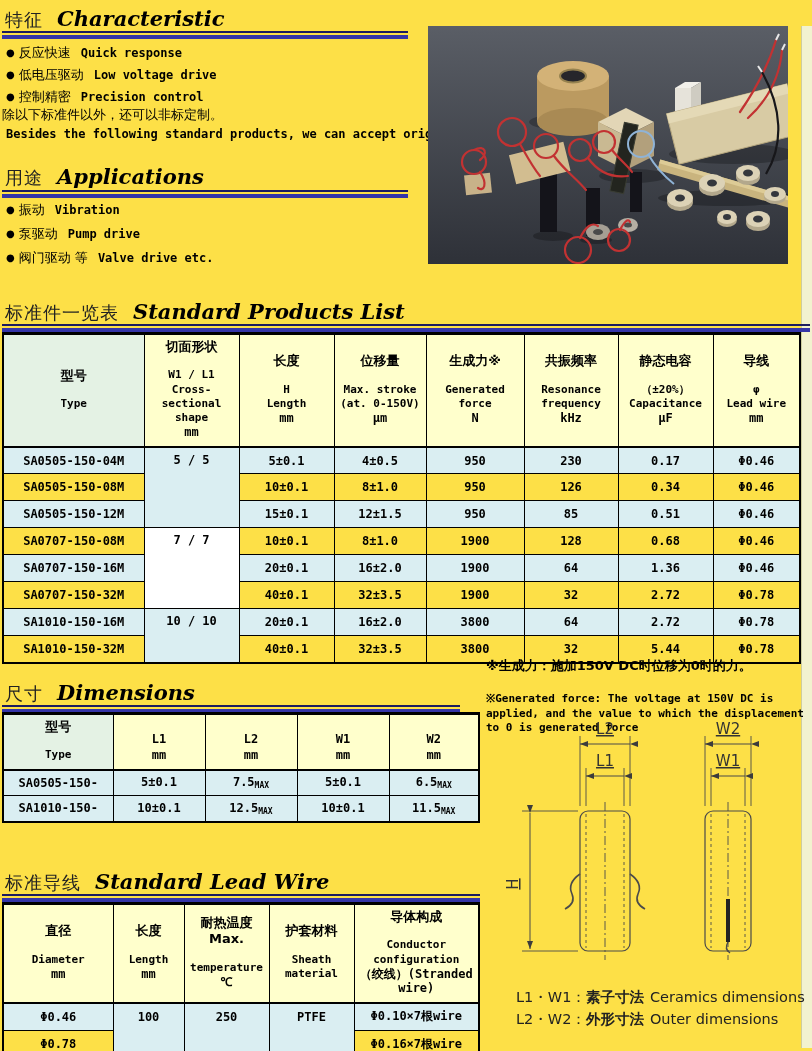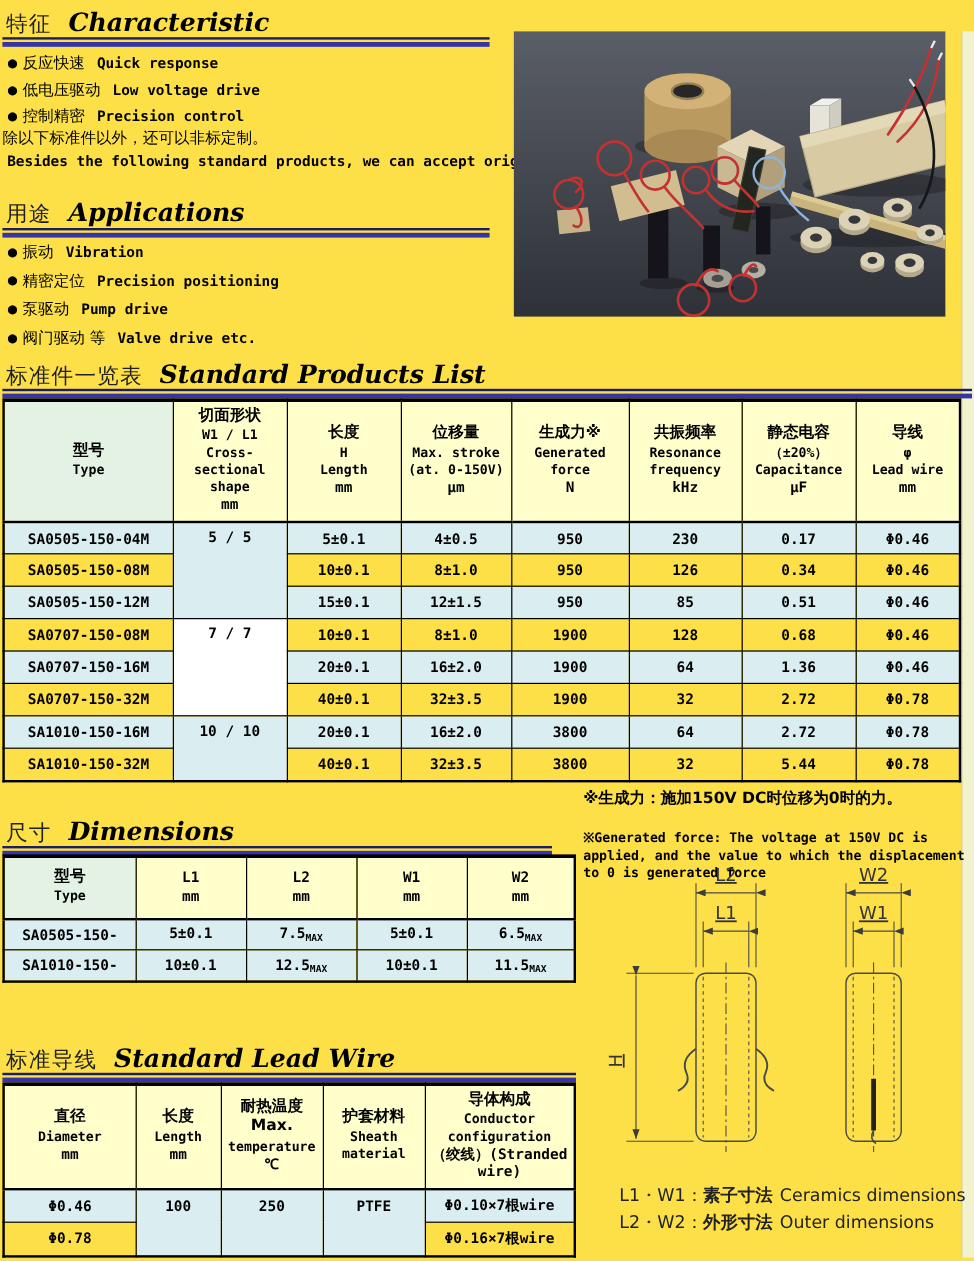--- a/index.html
+++ b/index.html
@@ -40,21 +40,21 @@
   th,td{border:1px solid #000;text-align:center;vertical-align:middle;
         font-weight:bold;font-size:12px;padding:0 2px;overflow:hidden;}
   table{border:2px solid #000;border-top:3px solid #000;}
   thead th{border-bottom:2px solid #000;background:var(--header-yellow);}
   th.green{background:var(--type-green);}
   tr.alt td{background:var(--row-cyan);}
   td.wcell{background:#fff;vertical-align:top;padding-top:5px;}
   .hwrap{display:flex;flex-direction:column;height:100%;padding:4px 1px 6px;}
   .hz{font-family:"DejaVu Sans","Liberation Sans",sans-serif;font-size:13px;
       font-weight:600;white-space:pre-line;line-height:1.25;}
-  .he{font-size:11px;white-space:pre-line;line-height:1.3;margin-top:1px;}
+  .he{font-size:11px;white-space:pre-line;line-height:1.3;margin-top:13px;}
   .hu{margin-top:auto;font-size:12px;white-space:pre-line;line-height:1.2;}
   sub.mx{font-size:8px;font-weight:bold;vertical-align:-2px;}
 
   
   .footnote{position:absolute;left:486px;top:658px;width:324px;}
   .footnote .f1{font-size:13px;font-weight:bold;line-height:1.25;}
   .footnote .f2{font-family:"DejaVu Sans Mono","Liberation Mono",monospace;
                 font-weight:bold;font-size:11px;line-height:1.3;margin-top:18px;}
 
   
@@ -225,21 +225,20 @@
   <div class="sec-head" style="left:5px;top:164px;">
     <span class="zh">用途</span><span class="en">Applications</span>
   </div>
   <div class="rule" style="left:2px;top:190px;width:406px;">
       <div class="a"></div>
       <div class="b"></div>
     </div>
 
   <ul class="blist wide" style="left:6px;top:198px;">
     <li><span class="dot">●</span><span>振动</span><span class="ben">Vibration</span></li>
-    <li><span class="dot">●</span><span>精密定位</span><span class="ben">Precision positioning</span></li>
     <li><span class="dot">●</span><span>泵驱动</span><span class="ben">Pump drive</span></li>
     <li><span class="dot">●</span><span>阀门驱动 等</span><span class="ben">Valve drive  etc.</span></li>
   </ul>
 
   <div class="sec-head" style="left:5px;top:299px;">
     <span class="zh">标准件一览表</span><span class="en">Standard Products List</span>
   </div>
   <div class="rule" style="left:2px;top:324px;width:808px;">
       <div class="a"></div>
       <div class="b"></div>

